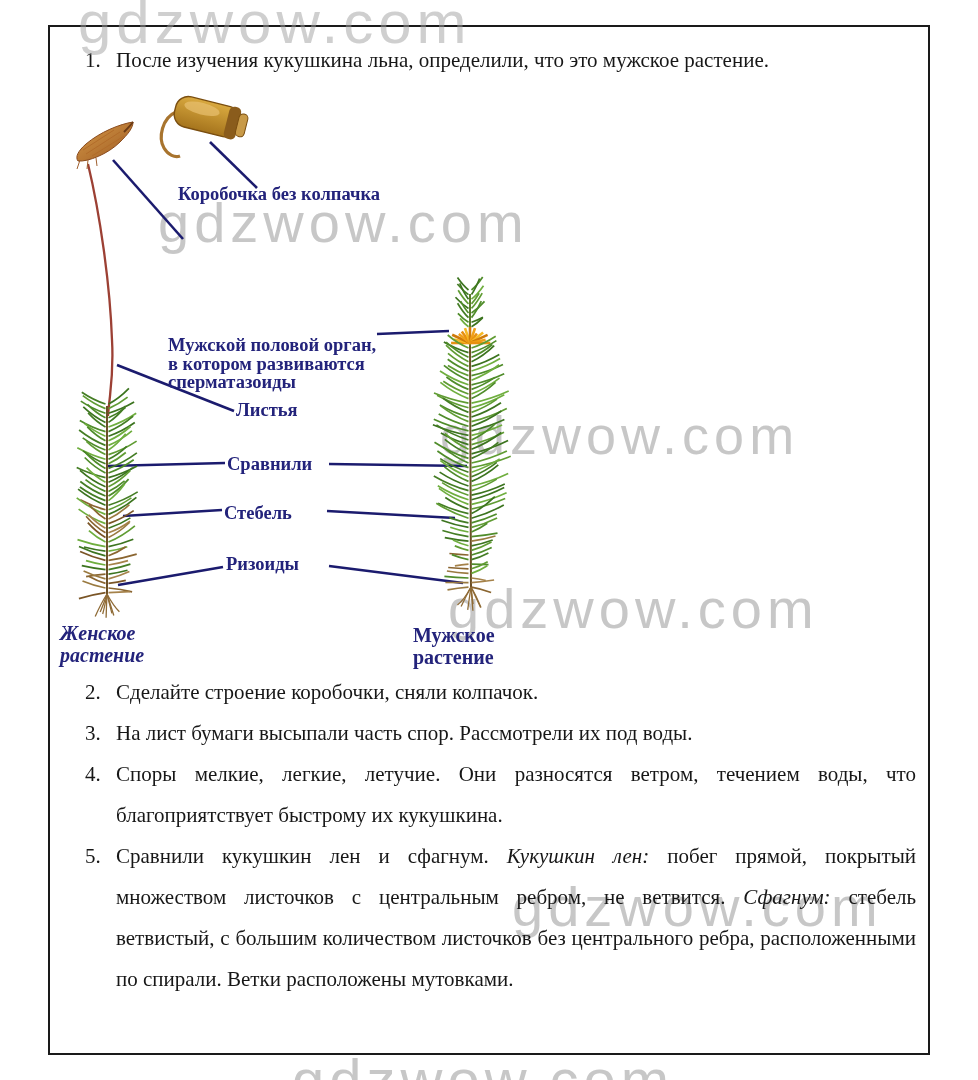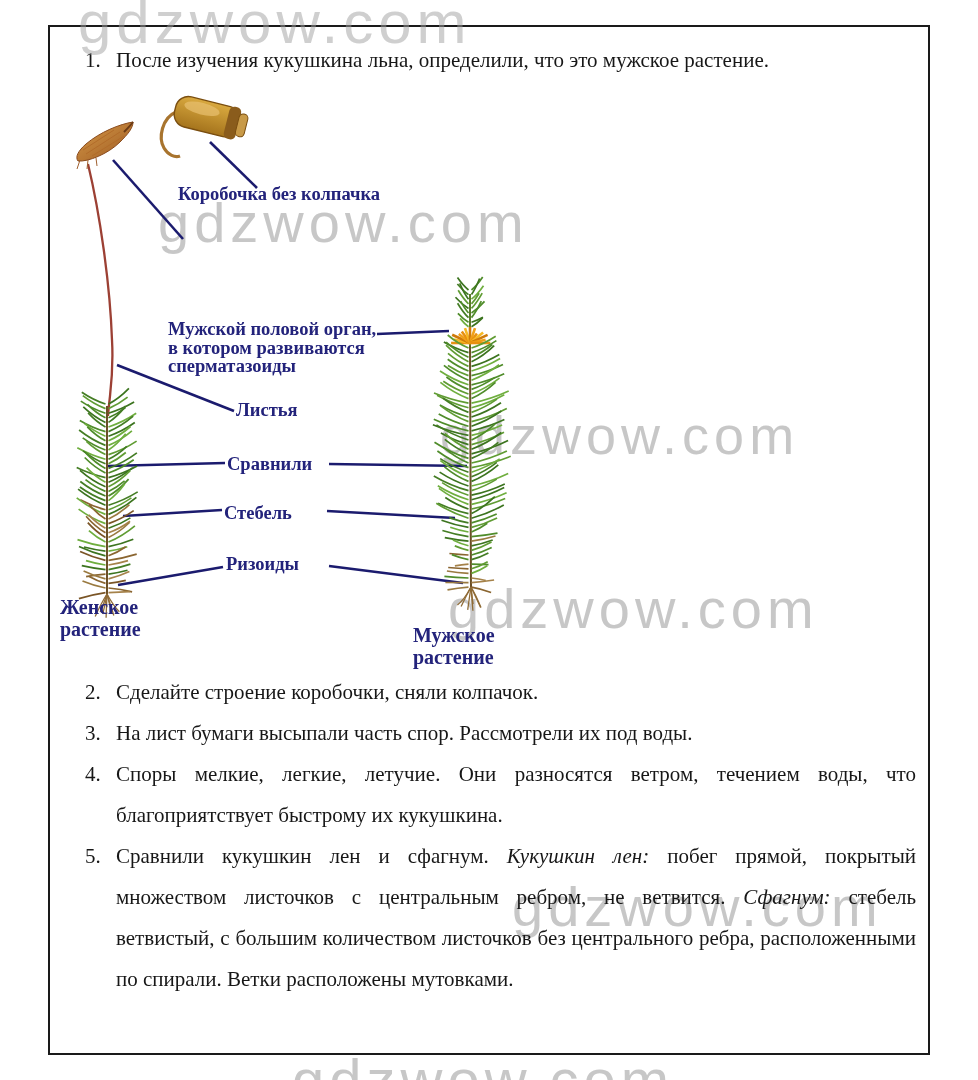--- a/index.html
+++ b/index.html
@@ -363,26 +363,26 @@
                 <path d="M421,503 q-1.6,10.5 -3.3,22.9" stroke="#8f6b36" fill="none" stroke-width="1.3"></path>
                 <path d="M421,503 q0.9,10.6 1.9,23.8" stroke="#8f6b36" fill="none" stroke-width="1.3"></path>
                 <path d="M421,503 q1.0,9.3 2.1,17.2" stroke="#8f6b36" fill="none" stroke-width="1.3"></path>
                 <path d="M421,503 q4.8,10.0 9.6,20.6" stroke="#8f6b36" fill="none" stroke-width="1.3"></path>
                 <path d="M421,503 q5.0,8.1 10.0,20.6" stroke="#8f6b36" fill="none" stroke-width="1.3"></path>
               </g>
           </g>
         </svg>
 
         <div class="dlabel" style="left:128px;top:101px;width:224px;">Коробочка без колпачка</div>
-        <div class="dlabel" style="left:118px;top:236px;width:220px;">Мужской половой орган,<br>в котором развиваются<br>сперматазоиды</div>
+        <div class="dlabel" style="left:118px;top:252px;width:220px;">Мужской половой орган,<br>в котором развиваются<br>сперматазоиды</div>
         <div class="dlabel" style="left:186px;top:317px;width:80px;">Листья</div>
         <div class="dlabel" style="left:177px;top:371px;width:100px;">Сравнили</div>
         <div class="dlabel" style="left:174px;top:420px;width:100px;">Стебель</div>
         <div class="dlabel" style="left:176px;top:471px;width:100px;">Ризоиды</div>
-        <div class="dlabel big" style="left:10px;top:512px;width:112px;">Женское<br>растение</div>
+        <div class="dlabel big" style="left:10px;top:538px;width:112px;font-style:italic;">Женское<br>растение</div>
         <div class="dlabel big" style="left:363px;top:540px;width:105px;">Мужское<br>растение</div>
       </div>
 
       <div class="step">
         <span class="num">2.</span>
         <span class="body">Сделайте строение коробочки, сняли колпачок.</span>
       </div>
       <div class="step">
         <span class="num">3.</span>
         <span class="body">На лист бумаги высыпали часть спор. Рассмотрели их под воды.</span>

